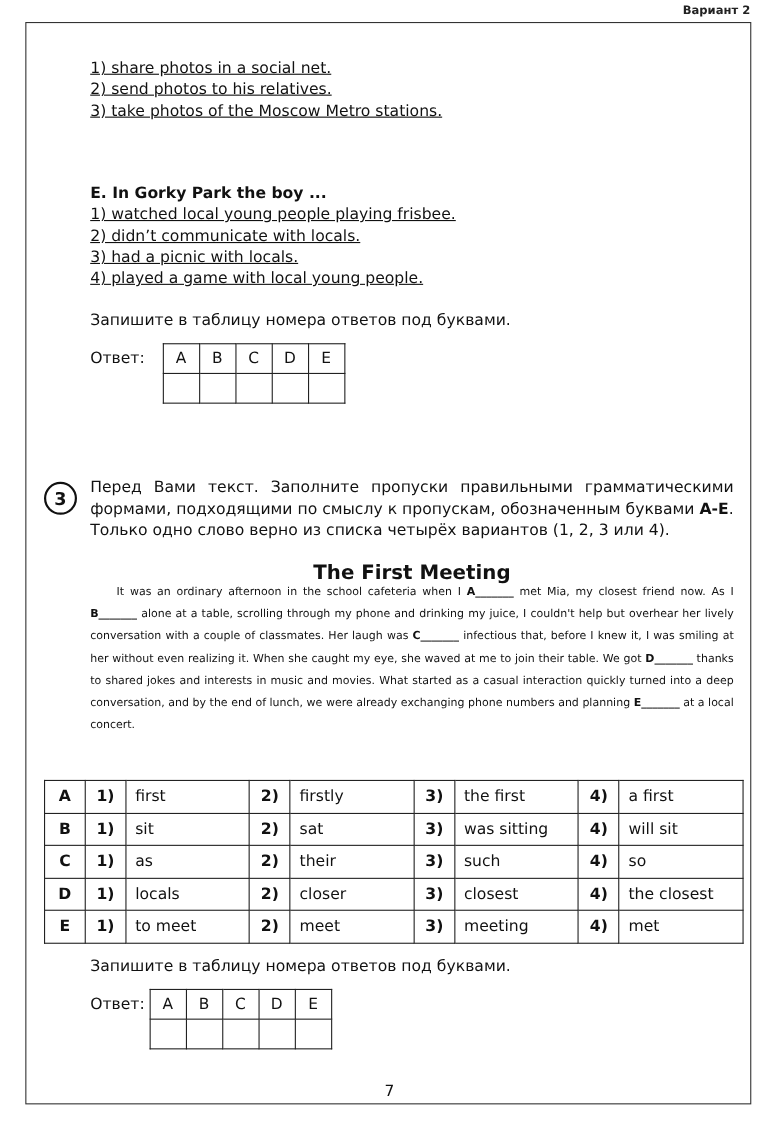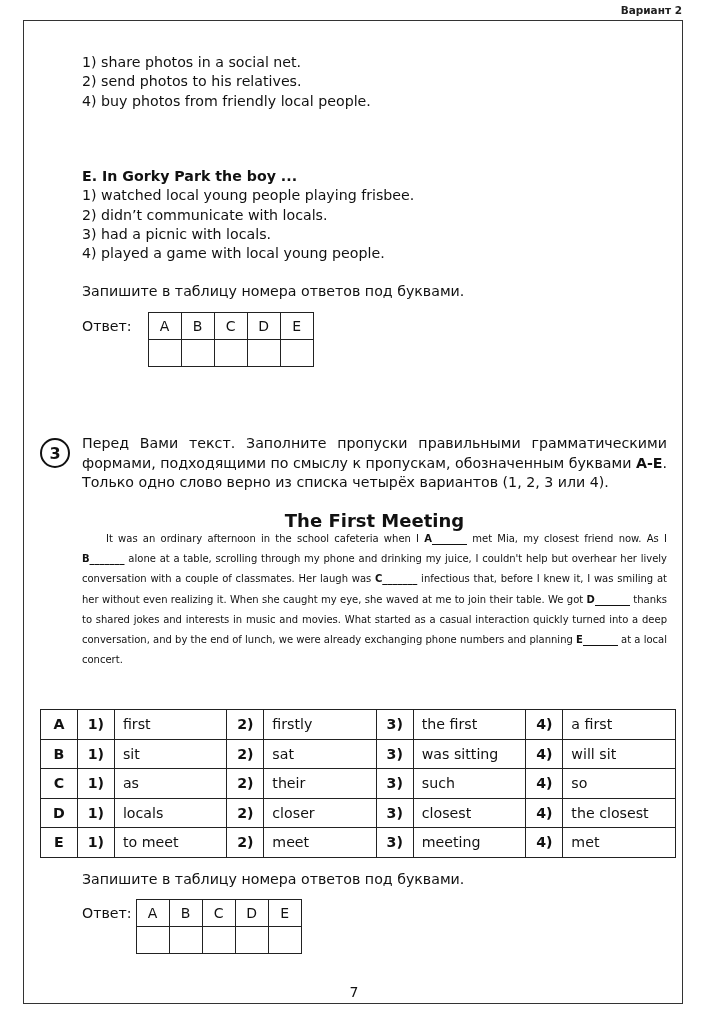--- a/index.html
+++ b/index.html
@@ -10,21 +10,21 @@
   .variant {
     position: absolute; top: 4px; right: 26px;
     font-size: 10.5px; font-weight: bold; color: #222;
   }
   .frame {
     position: absolute; left: 23px; top: 20px; width: 660px; height: 984px;
     border: 1.5px solid #333; box-sizing: border-box;
   }
   .content { position: absolute; left: 82px; width: 585px; font-size: 14.2px; line-height: 19.3px; }
   .q-title { font-weight: bold; }
-  .opt { white-space: nowrap; }
+  .opt { white-space: nowrap; text-decoration: underline; }
   .instr { position: absolute; left: 82px; font-size: 14.2px; }
   .answer-row { position: absolute; display: flex; align-items: flex-start; font-size: 14.2px; justify-content: flex-end; }
   .answer-label { margin-right: 14px; margin-top: 6px; }
   table.ans { border-collapse: collapse; }
   table.ans td {
     border: 1.5px solid #222; width: 32px; height: 26px;
     text-align: center; font-size: 14px; padding: 0;
   }
   .badge {
     position: absolute; left: 40px; top: 438px; width: 30px; height: 30px;
@@ -57,21 +57,21 @@
 </style>
 </head>
 <body>
 
 <div class="variant">Вариант 2</div>
 <div class="frame"></div>
 
 <div class="content" style="top:53px;">
   <div class="opt">1) share photos in a social net.</div>
   <div class="opt">2) send photos to his relatives.</div>
-  <div class="opt">4) buy photos from friendly local people.</div>
+  <div class="opt">3) take photos of the Moscow Metro stations.</div>
 </div>
 
 <div class="content" style="top:167px;">
   <div class="q-title">E. In Gorky Park the boy ...</div>
   <div class="opt">1) watched local young people playing frisbee.</div>
   <div class="opt">2) didn’t communicate with locals.</div>
   <div class="opt">3) had a picnic with locals.</div>
   <div class="opt">4) played a game with local young people.</div>
 </div>
 

